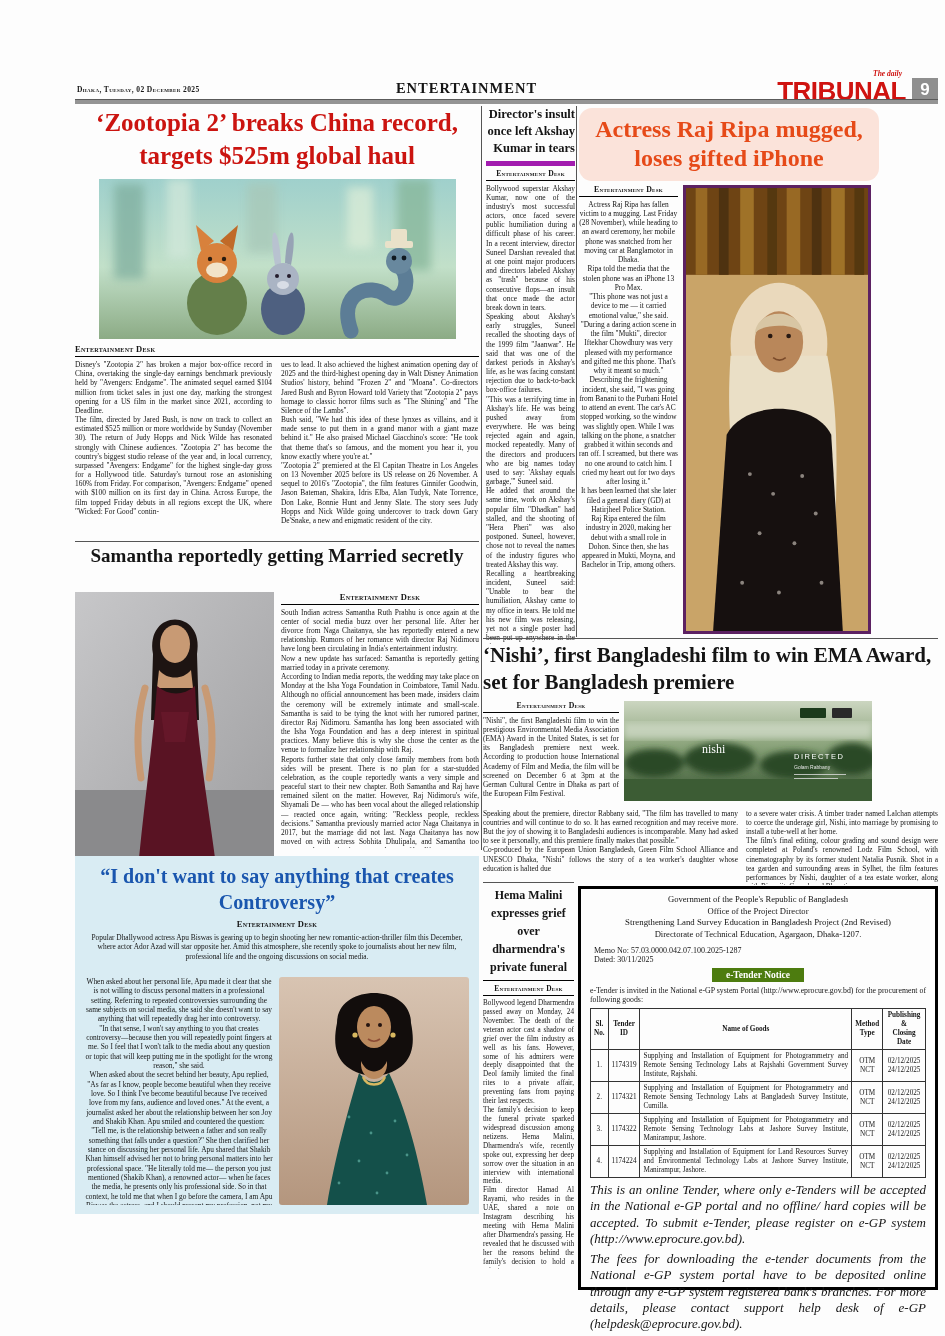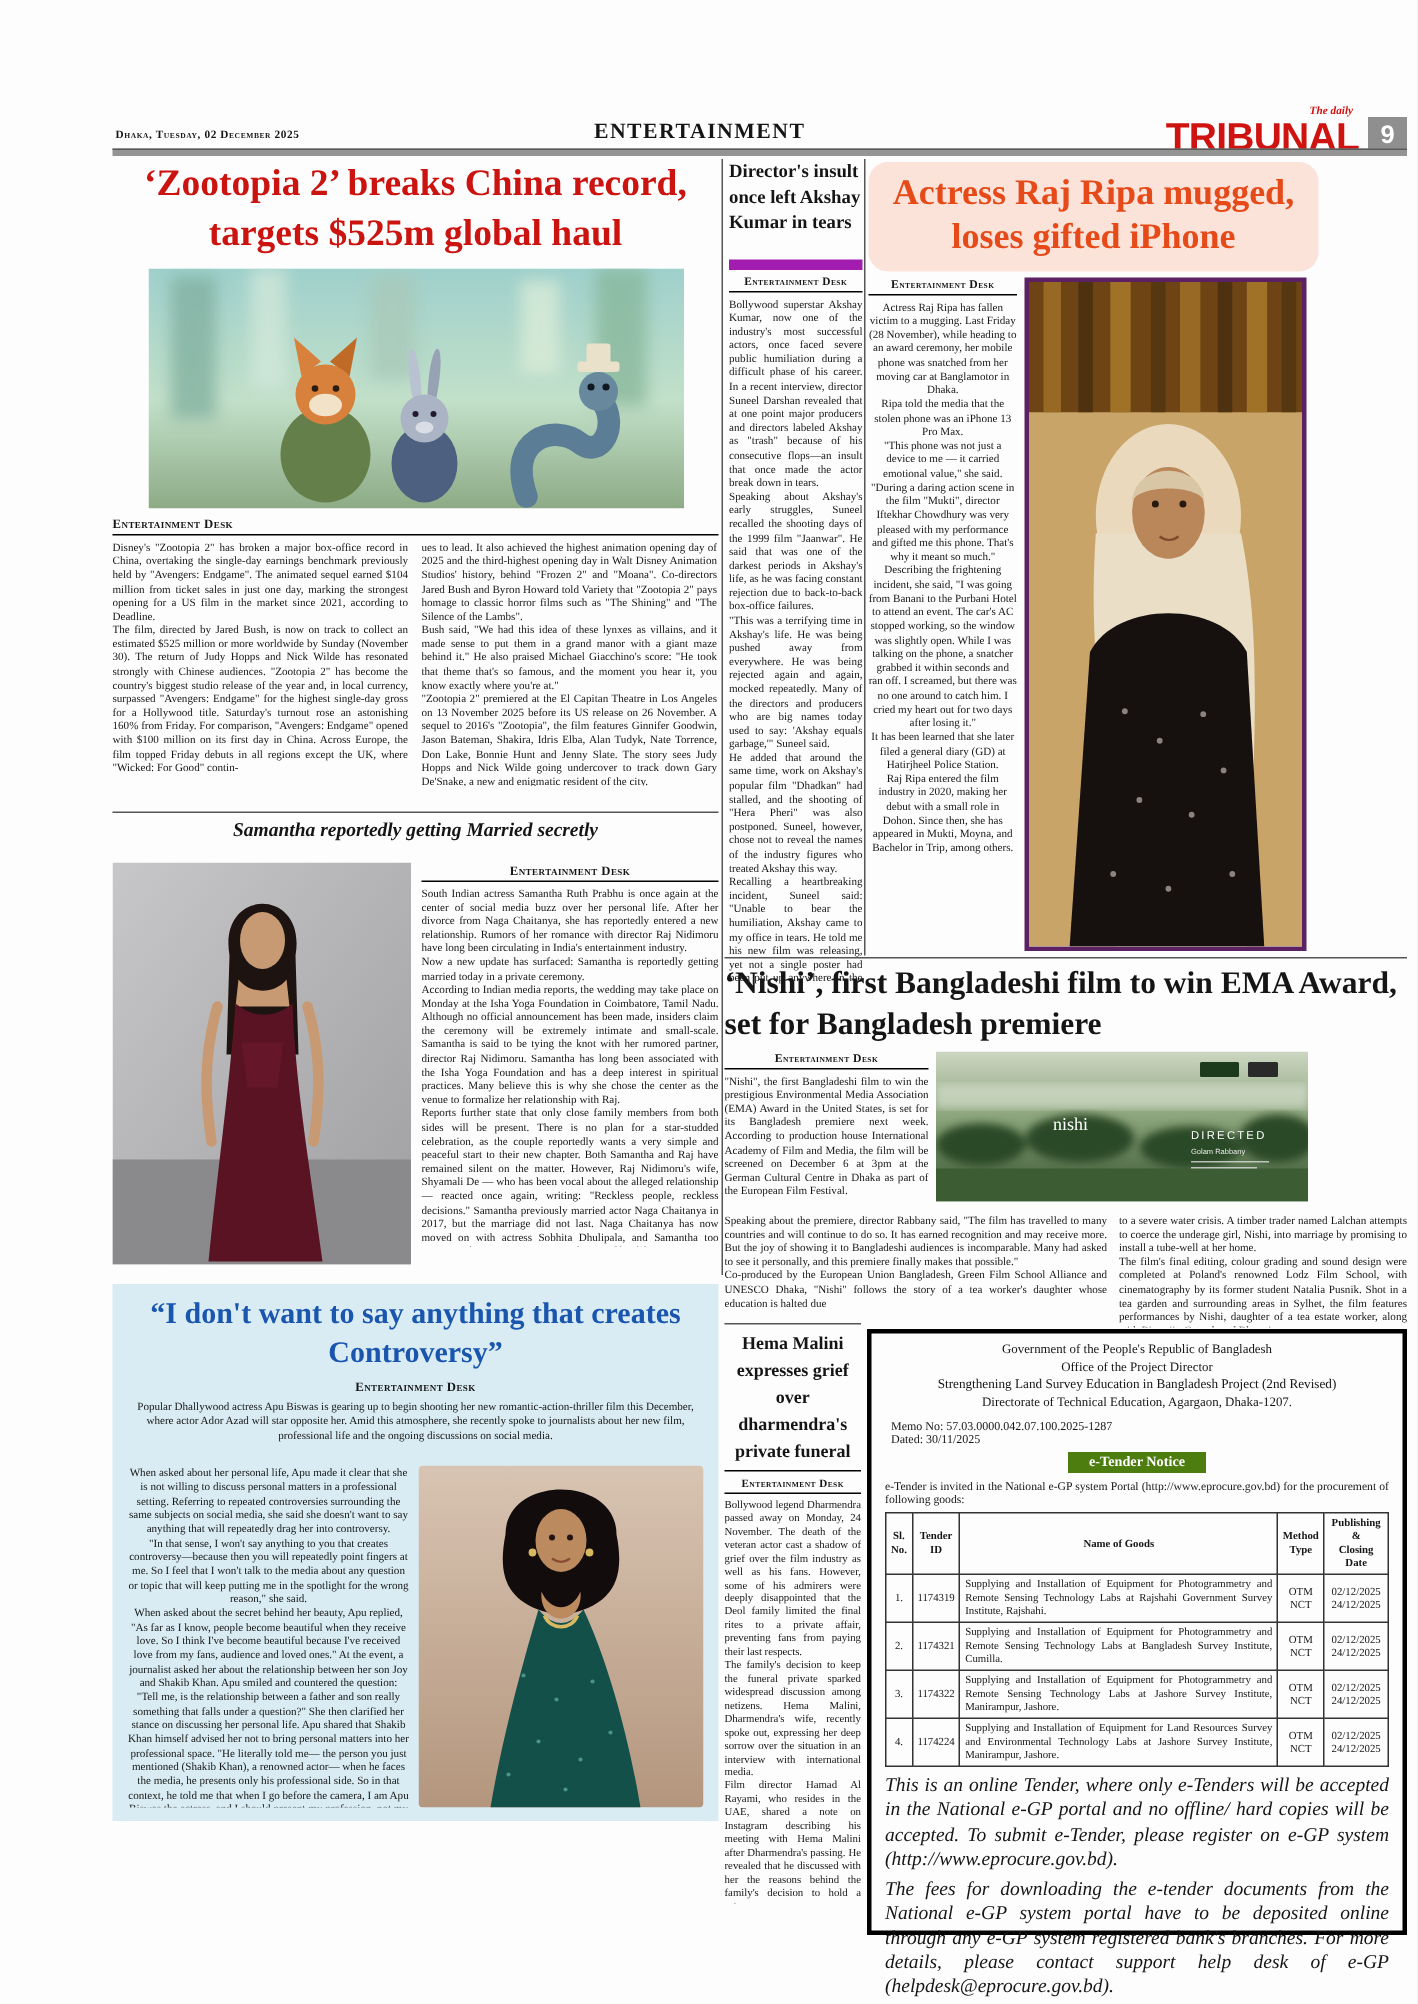--- a/index.html
+++ b/index.html
@@ -24,32 +24,32 @@
   .hrule{position:absolute;height:1px;background:#555;}
   h1,h2,h3{margin:0;font-weight:bold;}
   
   .sec-zoo{position:absolute;left:75px;top:106px;width:404px;}
   .zoo-h{color:#cb1410;font-size:25px;line-height:1.32;text-align:center;padding:0 10px;}
   .zoo-img{display:block;margin:7px auto 5px;width:357px;height:160px;}
   .zoo-cols{display:flex;gap:9px;margin-top:2px;}
   .zoo-col{width:197px;height:164px;}
   
   .sec-akshay{position:absolute;left:486px;top:106px;width:89px;}
-  .akshay-h{font-size:12.5px;text-align:left;line-height:1.35;border-bottom:7px solid #a21caf;padding-bottom:16px;margin-bottom:3px;}
+  .akshay-h{font-size:12.5px;text-align:right;line-height:1.35;border-bottom:5px solid #a21caf;padding-bottom:4px;margin-bottom:3px;}
   .akshay-body{height:460px;}
   
   .sec-rr{position:absolute;left:579px;top:108px;width:300px;}
   .rr-head{background:#fbe3da;color:#e64a18;font-size:24px;line-height:1.22;text-align:center;font-weight:bold;padding:7px 6px;border-radius:13px;}
   .rr-row{display:flex;gap:5px;margin-top:4px;}
   .rr-text{width:99px;}
   .rr-body{text-align:center;font-size:7.4px;line-height:1.25;white-space:pre-line;height:435px;overflow:hidden;}
   .rr-imgbox{width:188px;height:449px;border:3px solid #5c2162;}
   
   .sec-sam{position:absolute;left:75px;top:545px;width:404px;}
-  .sam-h{font-size:13px;text-align:center;line-height:1.2;margin-bottom:14px;font-style:italic;}
+  .sam-h{font-size:19px;text-align:center;line-height:1.2;margin-bottom:24px;}
   .sam-row{display:flex;gap:7px;}
   .sam-text{flex:1;}
   .sam-body{height:240px;}
   
   .sec-apu{position:absolute;left:75px;top:856px;width:404px;height:358px;background:#d9ecf3;padding:7px 10px;}
   .apu-h{color:#1a56ae;font-size:20px;text-align:center;line-height:1.3;}
   .apu-byline{border:none;text-align:center;margin:4px 0 2px;}
   .apu-body{font-size:7.4px;line-height:1.26;text-align:center;white-space:pre-line;overflow:hidden;}
   .apu-row{display:flex;gap:6px;margin-top:2px;}
   .apu-left{flex:1;height:228px;}

